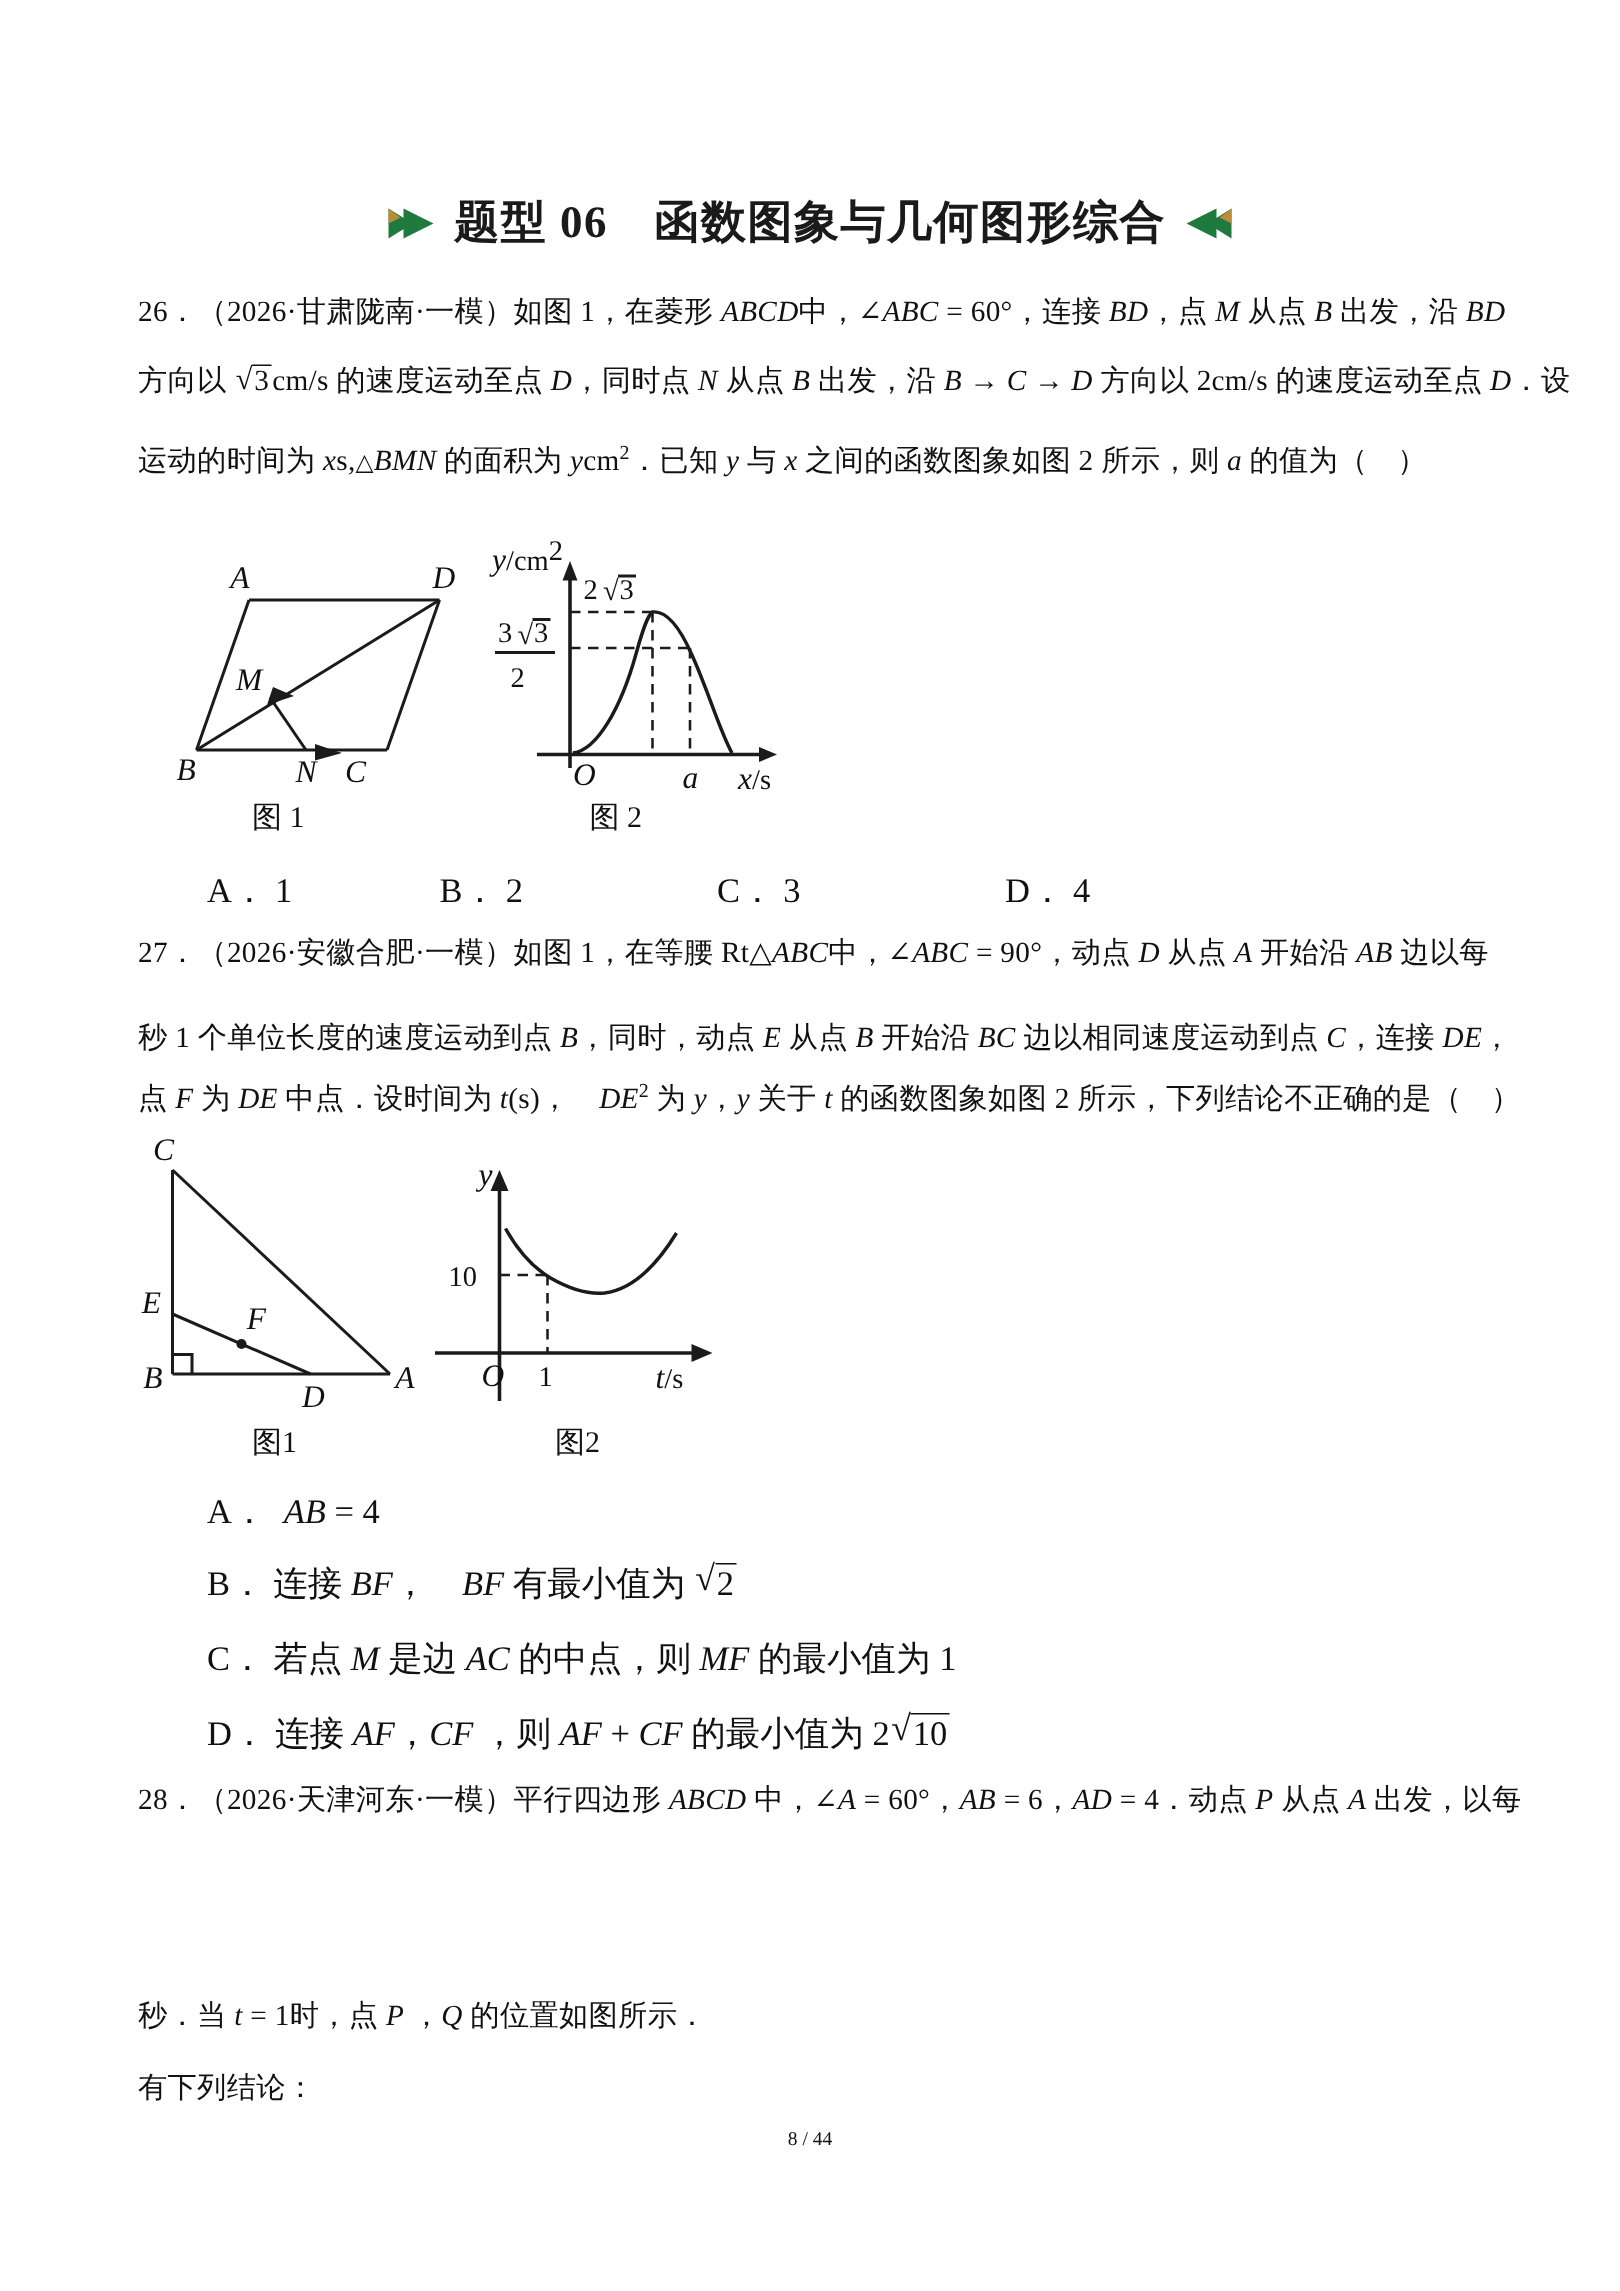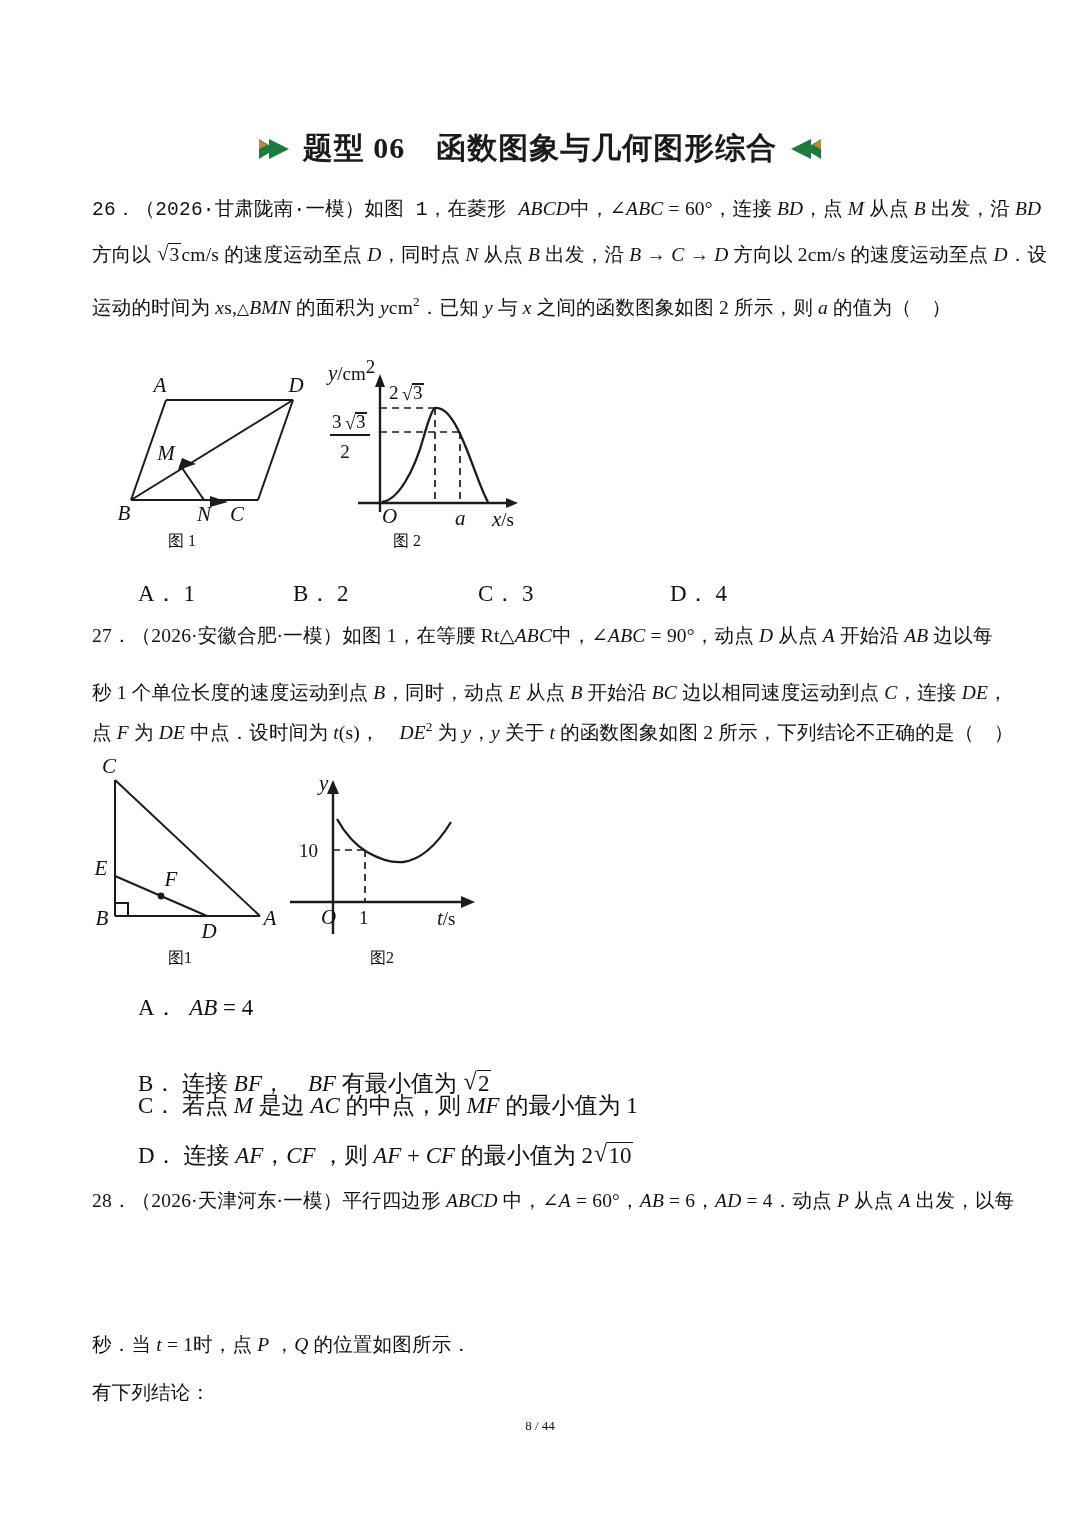--- a/index.html
+++ b/index.html
@@ -46,21 +46,21 @@
   
   .ptext {
     position: absolute;
     font-size: 19.5px;
     line-height: 1.15;
     color: #111;
     white-space: nowrap;
     letter-spacing: 0.2px;
   }
   .ital { font-style: italic; font-family: "Liberation Serif", serif; }
-  .num  { font-family: Liberation Mono, monospace; }
+  .num  { font-family: Liberation Serif, serif; }
   .sup  { font-size: 0.68em; vertical-align: super; }
 
   
   .sqrt {
     display: inline-block;
     position: relative;
     padding-left: 0.58em;
     margin-left: 1px;
   }
   .sqrt::before {
@@ -82,21 +82,21 @@
     position: absolute;
     font-size: 23px;
     white-space: nowrap;
     color: #111;
   }
 
   
   .figbox { position: absolute; }
   .figcap {
     position: absolute;
-    font-size: 16px;
+    font-size: 20px;
     color: #111;
     white-space: nowrap;
   }
 
   svg { display: block; overflow: visible; }
   .ln   { stroke: #1b1b1b; stroke-width: 2; fill: none; }
   .lnth { stroke: #1b1b1b; stroke-width: 2.4; fill: none; }
   .dash { stroke: #1b1b1b; stroke-width: 1.7; fill: none; stroke-dasharray: 7 5; }
   .curve{ stroke: #1b1b1b; stroke-width: 2.3; fill: none; }
   .lbl  { font-family: "Liberation Serif", serif; font-style: italic; font-size: 21px; fill: #111; }
@@ -275,21 +275,21 @@
       <text class="lbl-n" x="14" y="95" font-size="21">10</text>
       <text class="lbl-n" x="74" y="162" font-size="21">1</text>
       <text class="lbl" x="152" y="163">t<tspan class="lbl-n">/s</tspan></text>
     </svg>
   </div>
   <div class="figcap" style="left:370px; top:948px;">图2</div>
 
   <div class="opt" style="left:138px; top:992px;">
     <span>A．</span>&nbsp;&nbsp;<span class="ital">AB</span><span> = 4</span>
   </div>
-  <div class="opt" style="left:138px; top:1040px;margin-top:28px;">
+  <div class="opt" style="left:138px; top:1040px;">
     <span>B．</span><span>&nbsp;连接 </span><span class="ital">BF</span><span>，　</span><span class="ital">BF</span><span> 有最小值为 </span><span class="sqrt"><span class="rad">2</span></span>
   </div>
   <div class="opt" style="left:138px; top:1090px;">
     <span>C．</span><span>&nbsp;若点 </span><span class="ital">M</span><span> 是边 </span><span class="ital">AC</span><span> 的中点，则 </span><span class="ital">MF</span><span> 的最小值为 1</span>
   </div>
   <div class="opt" style="left:138px; top:1140px;">
     <span>D．</span><span>&nbsp;连接 </span><span class="ital">AF</span><span>，</span><span class="ital">CF</span><span> ，则 </span><span class="ital">AF</span><span> + </span><span class="ital">CF</span><span> 的最小值为 2</span><span class="sqrt"><span class="rad">10</span></span>
   </div>
 
   <div class="ptext" style="left:92px; top:1190px;">

